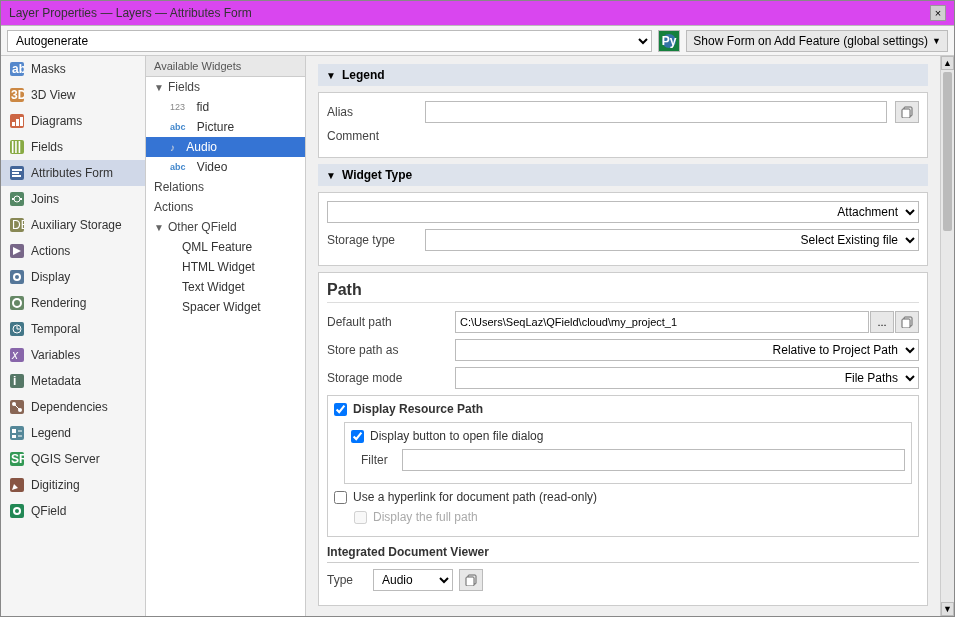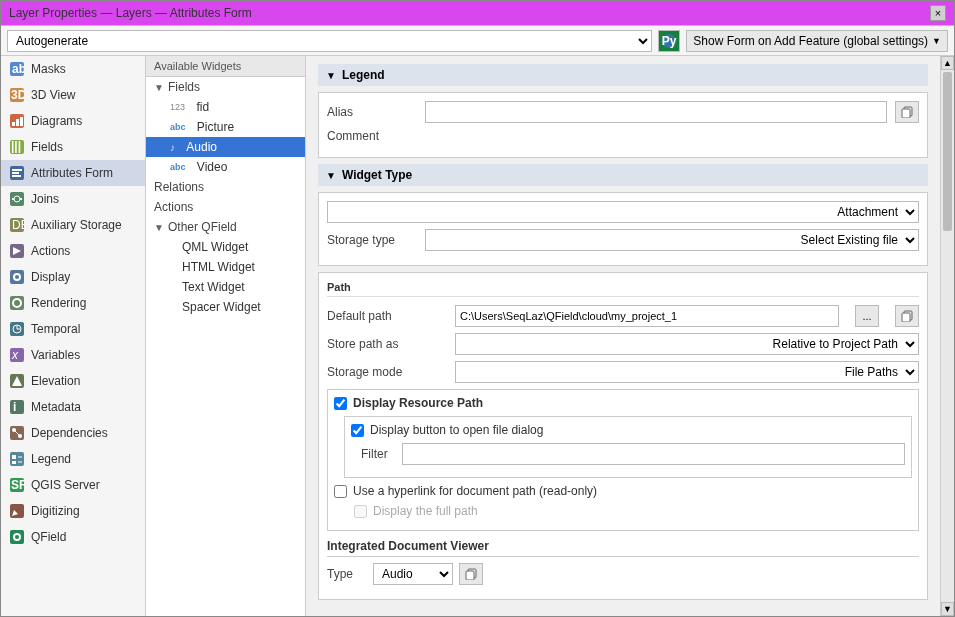--- a/index.html
+++ b/index.html
@@ -41,21 +41,21 @@
     .main-scroll { padding: 8px 12px; }
 
     .section-header { display: flex; align-items: center; gap: 6px; background: #dde3ec; padding: 4px 8px; margin-bottom: 6px; cursor: pointer; font-weight: bold; font-size: 12px; }
     .section-arrow { font-size: 10px; }
 
     .form-row { display: flex; align-items: center; margin-bottom: 6px; gap: 8px; }
     .form-label { width: 90px; color: #444; font-size: 12px; flex-shrink: 0; }
     .form-label-wide { width: 120px; color: #444; font-size: 12px; flex-shrink: 0; }
     .form-input { flex: 1; height: 22px; border: 1px solid #bbb; background: white; padding: 0 4px; font-size: 12px; }
     .form-select { flex: 1; height: 22px; border: 1px solid #bbb; background: white; padding: 0 4px; font-size: 12px; text-align: right; }
-    .form-input-with-btn { display: flex; flex: 1; gap: 16px; }
+    .form-input-with-btn { display: flex; flex: 1; gap: 1px; }
     .form-input-with-btn input { flex: 1; height: 22px; border: 1px solid #bbb; background: white; padding: 0 4px; font-size: 12px; }
     .small-btn { height: 22px; width: 24px; border: 1px solid #bbb; background: #e8e8e8; cursor: pointer; display: flex; align-items: center; justify-content: center; font-size: 11px; }
     .checkbox-row { display: flex; align-items: center; gap: 6px; margin-bottom: 6px; font-size: 12px; color: #333; }
     .checkbox-row input[type=checkbox] { width: 13px; height: 13px; }
 
     .filter-row { display: flex; align-items: center; gap: 6px; margin-bottom: 6px; }
     .filter-label { width: 35px; font-size: 12px; color: #444; }
     .filter-input { flex: 1; height: 22px; border: 1px solid #bbb; background: white; padding: 0 4px; }
 
     .integrated-section { margin-top: 8px; }
@@ -211,29 +211,20 @@
           <svg width="14" height="14">
               <rect width="14" height="14" rx="2" fill="#8866aa"></rect>
               <text x="2" y="11" fill="white" font-size="9" font-style="italic">x</text>
             </svg>
         </div>
         <span class="sidebar-label">Variables</span>
       </div>
       <div class="sidebar-item">
         <div class="sidebar-icon">
           <svg width="14" height="14">
-              <rect width="14" height="14" rx="2" fill="#667755"></rect>
-              <polygon points="7,2 12,12 2,12" fill="white"></polygon>
-            </svg>
-        </div>
-        <span class="sidebar-label">Elevation</span>
-      </div>
-      <div class="sidebar-item">
-        <div class="sidebar-icon">
-          <svg width="14" height="14">
               <rect width="14" height="14" rx="2" fill="#557766"></rect>
               <text x="3" y="11" fill="white" font-size="10" font-weight="bold">i</text>
             </svg>
         </div>
         <span class="sidebar-label">Metadata</span>
       </div>
       <div class="sidebar-item">
         <div class="sidebar-icon">
           <svg width="14" height="14">
               <rect width="14" height="14" rx="2" fill="#886655"></rect>
@@ -316,21 +307,21 @@
 
       <div class="tree-item category">
         <span>Actions</span>
       </div>
 
       <div class="tree-item category">
         <span class="tree-expand">▼</span>
         <span>Other QField</span>
       </div>
       <div class="tree-item grandchild">
-        <span>QML Widget</span>
+        <span>QML Feature</span>
       </div>
       <div class="tree-item grandchild">
         <span>HTML Widget</span>
       </div>
       <div class="tree-item grandchild">
         <span>Text Widget</span>
       </div>
       <div class="tree-item grandchild">
         <span>Spacer Widget</span>
       </div>
@@ -373,21 +364,21 @@
           </div>
           <div class="form-row">
             <span class="form-label">Storage type</span>
             <select class="form-select">
               <option>Select Existing file</option>
             </select>
           </div>
         </div>
 
         <div style="background:white; border:1px solid #ccc; padding:8px; margin-bottom:6px;">
-          <div style="font-weight:bold; font-size:11px; margin-bottom:8px; color:#333; border-bottom:1px solid #ddd; padding-bottom:3px;">Path</div>
+          <div style="font-weight:bold; font-size:16px; margin-bottom:8px; color:#333; border-bottom:1px solid #ddd; padding-bottom:3px;">Path</div>
 
           <div class="form-row">
             <span class="form-label-wide">Default path</span>
             <div class="form-input-with-btn">
               <input type="text" style="flex: 1 1 0%; height: 22px; border: 1px solid rgb(187, 187, 187); padding: 0px 4px; font-size: 11px;" value="C:\Users\SeqLaz\QField\cloud\my_project_1">
               <button class="small-btn">...</button>
               <button class="small-btn">
                 <svg width="12" height="12">
                     <rect x="3" y="1" width="8" height="9" rx="1" fill="none" stroke="#666" stroke-width="1"></rect>
                     <rect x="1" y="3" width="8" height="9" rx="1" fill="white" stroke="#666" stroke-width="1"></rect>

